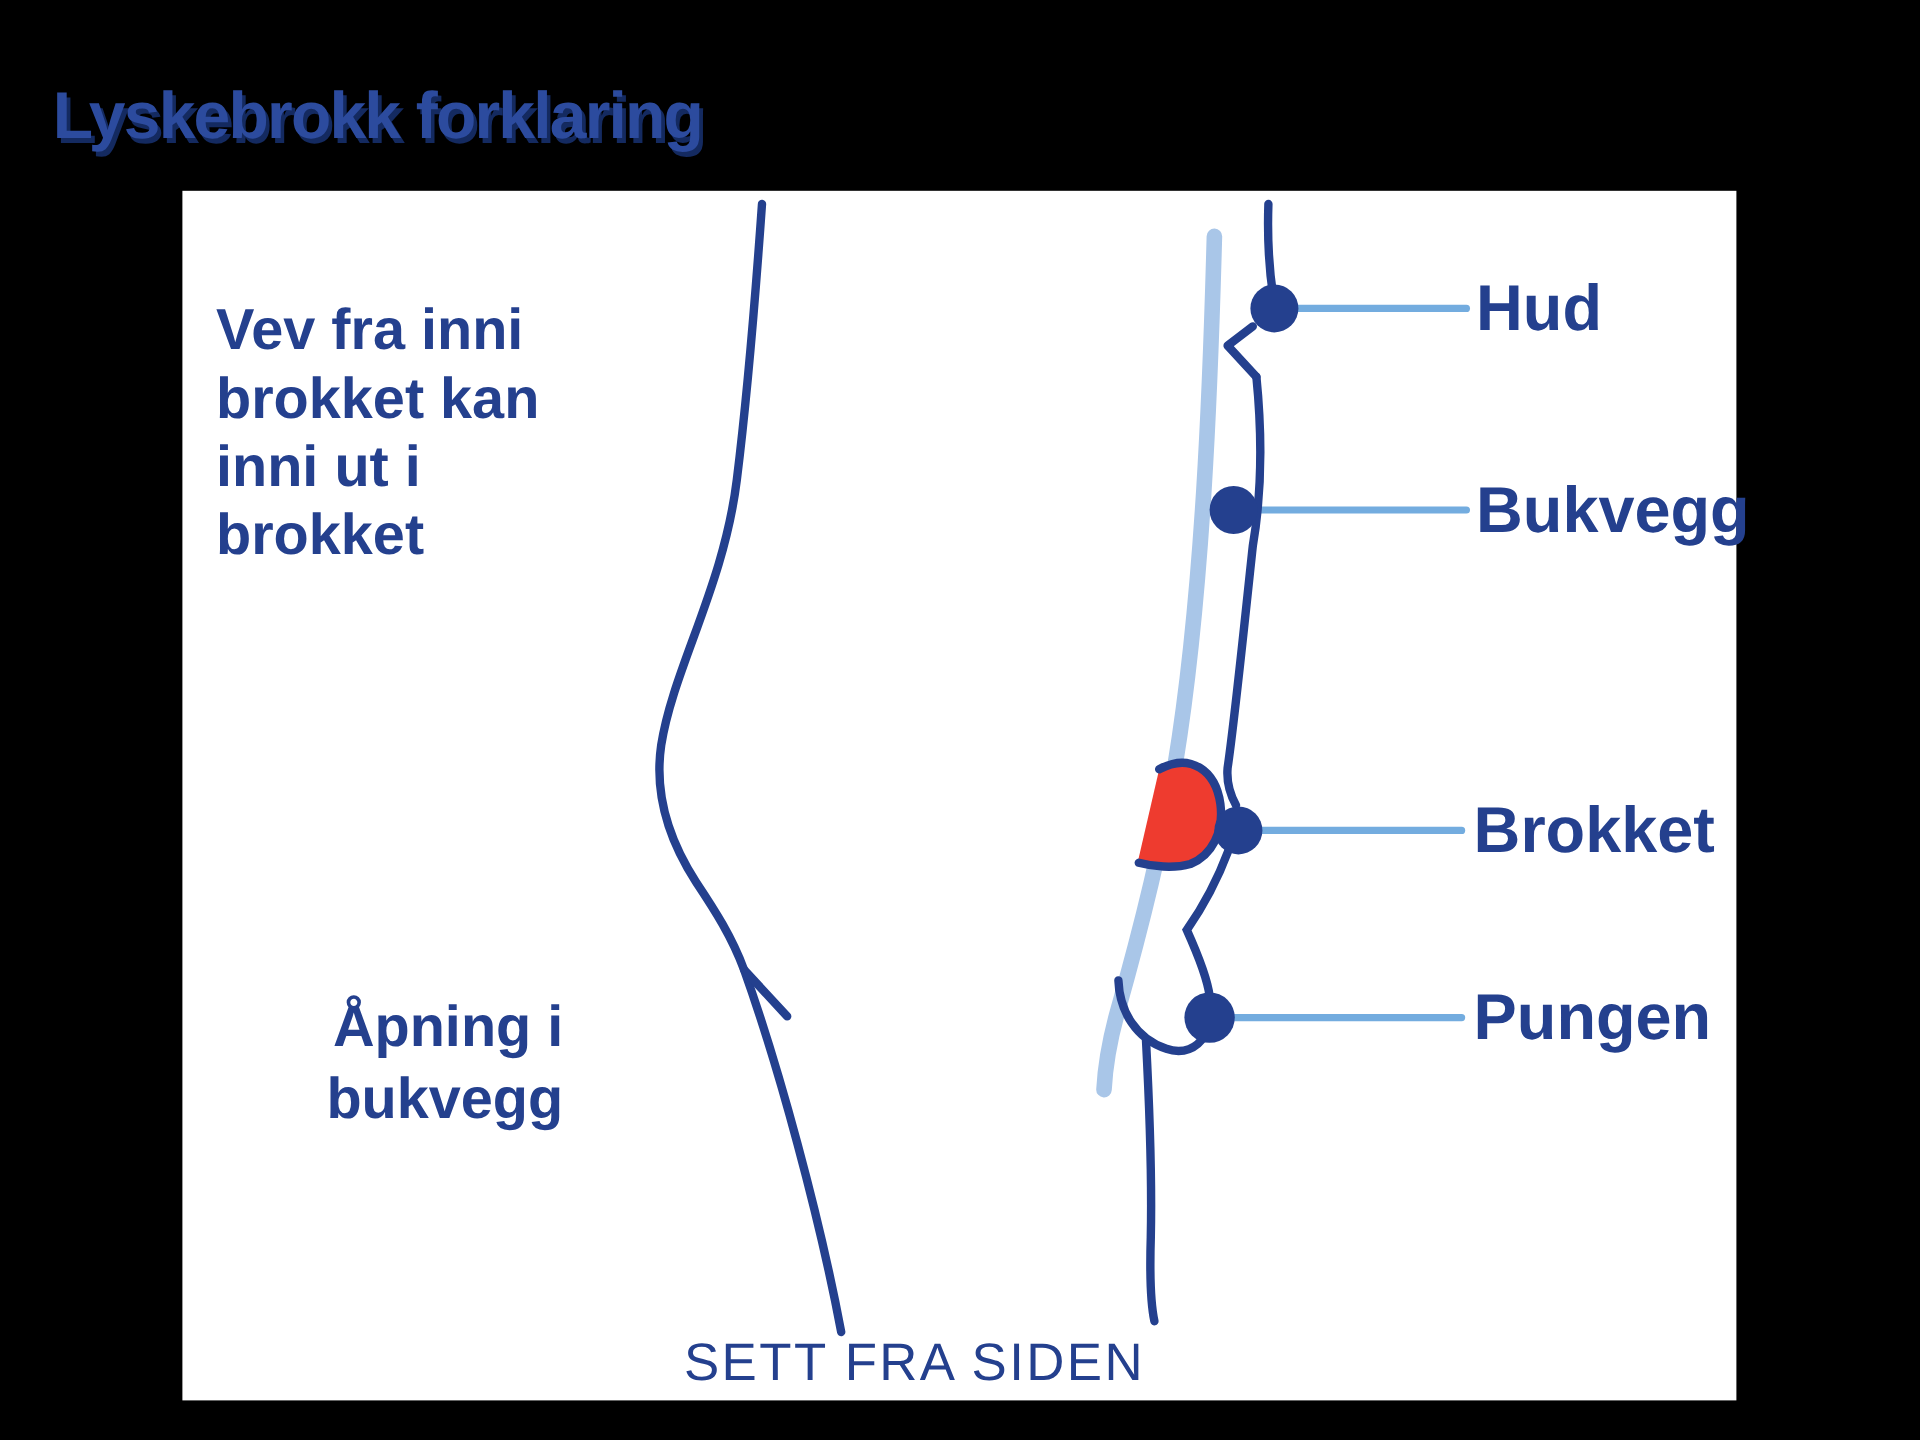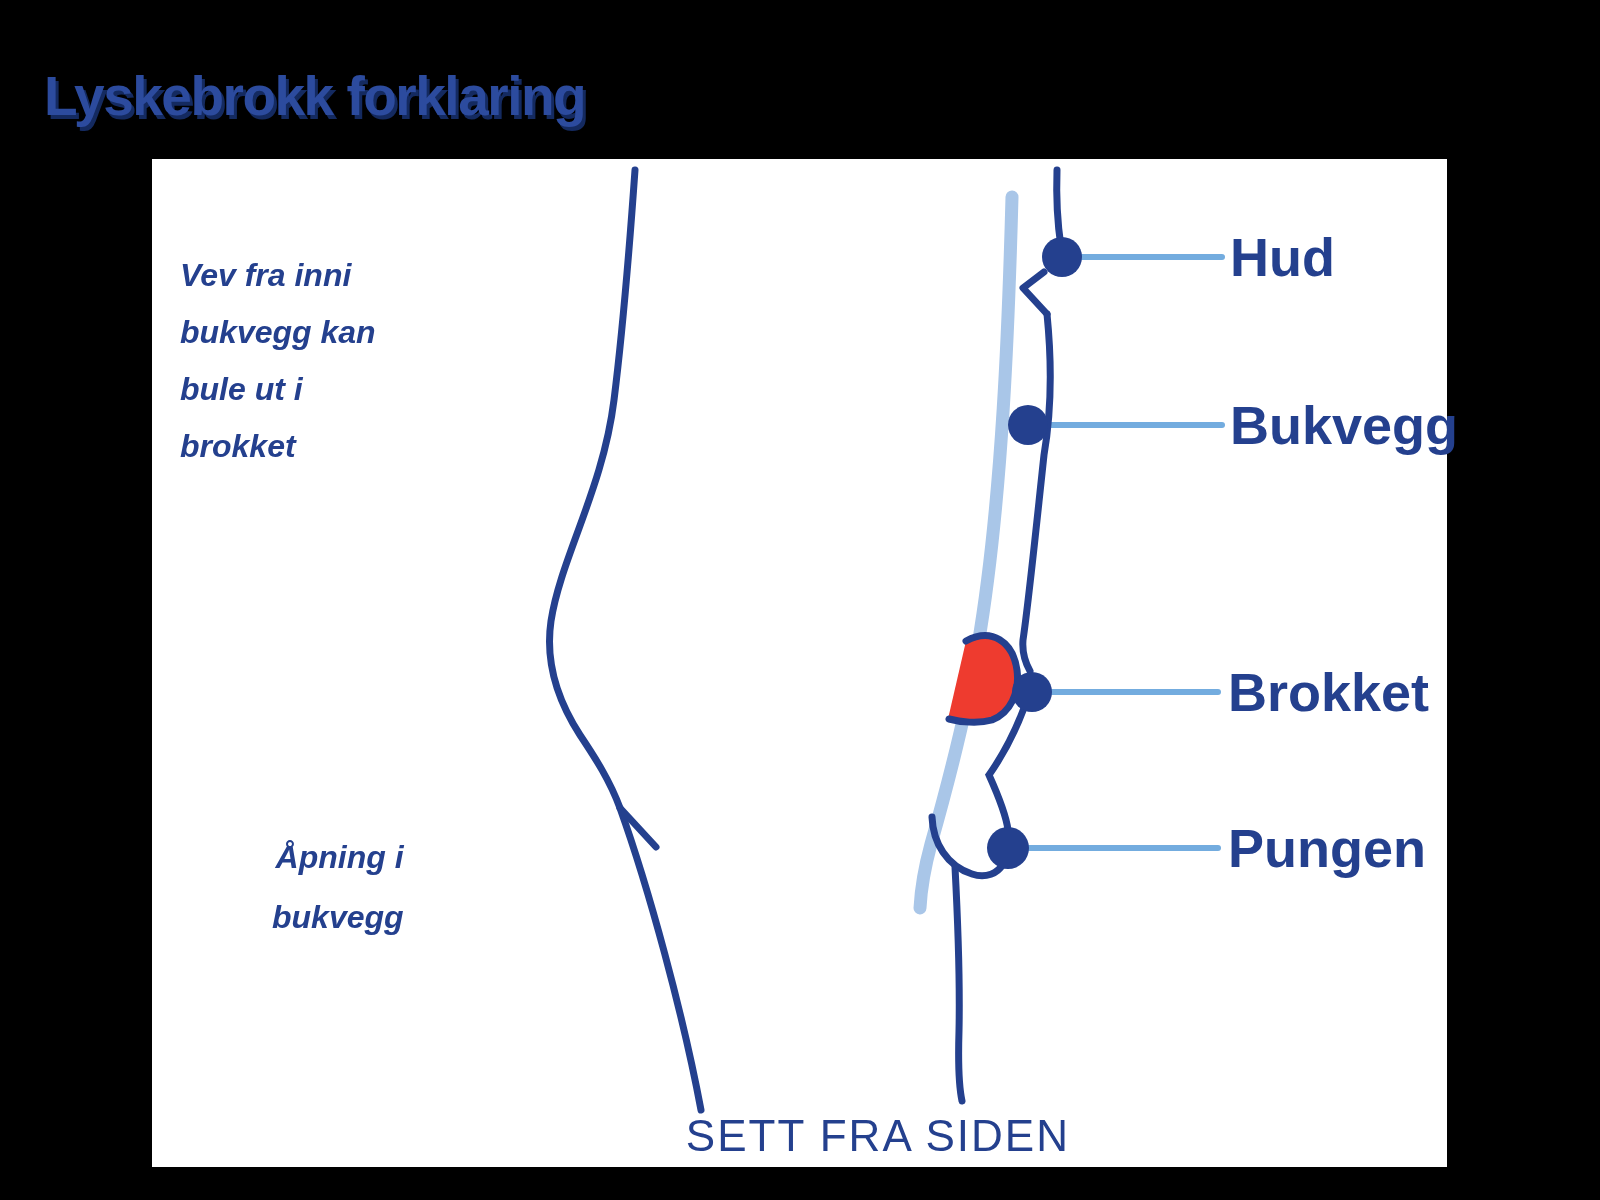--- a/index.html
+++ b/index.html
@@ -39,45 +39,44 @@
   }
   .panel svg {
     position: absolute;
     left: 0;
     top: 0;
   }
   .note {
     position: absolute;
     color: #24408e;
     font-weight: bold;
-    font-size: 32px;
+    font-size: 48px;
     line-height: 57px;
     white-space: nowrap;
-    font-style: italic;
   }
   .note-tissue { left: 28px; top: 88px; }
   .note-opening { left: 120px; top: 668px; line-height: 60px; text-align: right; }
   .callout-label {
     position: absolute;
     color: #24408e;
     font-weight: bold;
     font-size: 54px;
     line-height: 54px;
     white-space: nowrap;
   }
   .label-hud     { left: 1078px; top: 71px; text-align: right; }
   .label-bukvegg { left: 1078px; top: 239px; }
   .label-brokket { left: 1076px; top: 506px; }
   .label-pungen  { left: 1076px; top: 662px; }
   .caption {
     position: absolute;
     left: 418px;
     top: 952px;
     width: 500px;
-    text-align: right;
+    text-align: left;
     color: #24408e;
     font-weight: normal;
     font-size: 44px;
     letter-spacing: 2px;
     white-space: nowrap;
   }
 </style>
 </head>
 <body>
 
@@ -113,22 +112,22 @@
       <path d="M 803 708 C 806 765 808 825 807 872 C 806 905 807 928 810 942" fill="none" stroke="#24408e" stroke-width="7" stroke-linecap="round"></path>
 
       <circle cx="910" cy="98" r="20" fill="#24408e"></circle>
       <circle cx="876" cy="266" r="20" fill="#24408e"></circle>
       <circle cx="880" cy="533" r="20" fill="#24408e"></circle>
       <circle cx="856" cy="689" r="21" fill="#24408e"></circle>
     </svg>
 
     <div class="note note-tissue">
       <div>Vev fra inni</div>
-      <div>bukvegg kan</div>
-      <div>bule ut i</div>
+      <div>brokket kan</div>
+      <div>inni ut i</div>
       <div>brokket</div>
     </div>
 
     <div class="note note-opening">
       <div>Åpning i</div>
       <div>bukvegg</div>
     </div>
 
     <div class="callout-label label-hud">Hud</div>
     <div class="callout-label label-bukvegg">Bukvegg</div>

